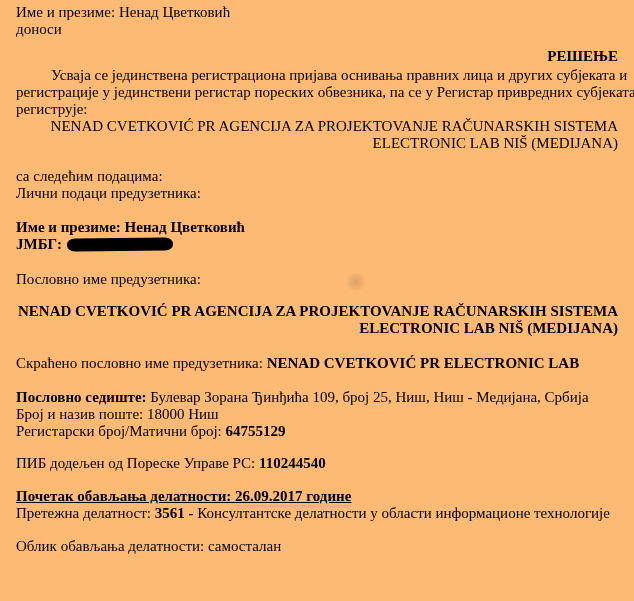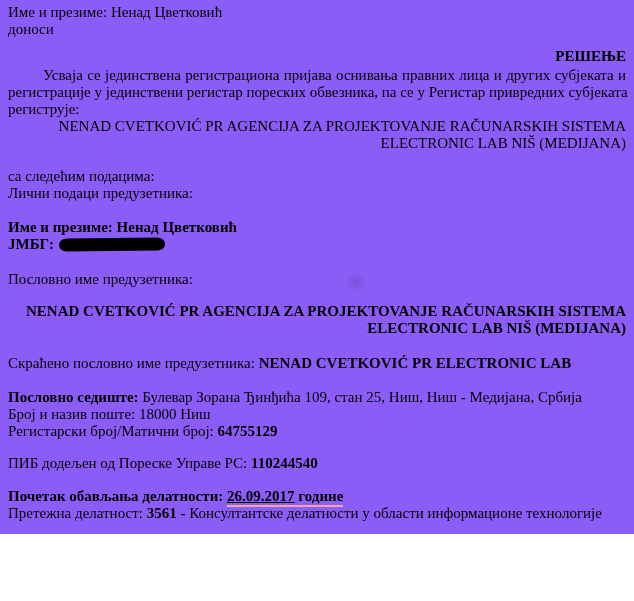--- a/index.html
+++ b/index.html
@@ -1,22 +1,22 @@
 <!DOCTYPE html>
 <html><head>
 <meta charset="utf-8">
 <style>
   html, body { margin: 0; padding: 0; background: #ffffff; }
   .page {
     position: relative;
     width: 634px;
-    height: 534px;
+    height: 601px;
     box-sizing: border-box;
-    padding: 4px 8px;
-    background: #8b5cf6;
+    padding: 4px 16px;
+    background: #fdba74;
     color: #000000;
     font-family: "Liberation Serif", serif;
     font-size: 15px;
     line-height: 17px;
     overflow: hidden;
   }
   p { margin: 0; }
   .center { text-align: right; }
   .bold { font-weight: bold; }
   .nowrap { white-space: nowrap; }
@@ -25,21 +25,21 @@
   .m-title   { margin-top: 10px; }
   .m-intro   { margin-top: 2px; }
   .m-follow  { margin-top: 16px; }
   .m-personal{ }
   .m-nameblk { margin-top: 17px; }
   .m-bizname { margin-top: 18px; }
   .m-boldco  { margin-top: 15px; }
   .m-short   { margin-top: 18px; }
   .m-seat    { margin-top: 17px; }
   .m-pib     { margin-top: 15px; }
-  .m-start   { margin-top: 16px; }
+  .m-start   { margin-top: 16px; text-decoration: underline; }
   .m-form    { margin-top: 16px; }
   .redaction {
     display: inline-block;
     width: 106px;
     height: 13px;
     background: #000;
     border-radius: 8px / 6px;
     vertical-align: -2px;
     margin-left: 5px;
     transform: rotate(-0.6deg);
@@ -81,21 +81,21 @@
 
   <div class="smudge"></div>
 
   <p class="m-bizname">Пословно име предузетника:</p>
 
   <p class="center bold nowrap m-boldco">NENAD CVETKOVIĆ PR AGENCIJA ZA PROJEKTOVANJE RAČUNARSKIH SISTEMA</p>
   <p class="center bold nowrap">ELECTRONIC LAB NIŠ (MEDIJANA)</p>
 
   <p class="m-short nowrap"><span>Скраћено пословно име предузетника: </span><span class="bold">NENAD CVETKOVIĆ PR ELECTRONIC LAB</span></p>
 
-  <p class="m-seat nowrap"><span class="bold">Пословно седиште: </span><span>Булевар Зорана Ђинђића 109, стан 25, Ниш, Ниш - Медијана, Србија</span></p>
+  <p class="m-seat nowrap"><span class="bold">Пословно седиште: </span><span>Булевар Зорана Ђинђића 109, број 25, Ниш, Ниш - Медијана, Србија</span></p>
   <p class="nowrap">Број и назив поште: 18000 Ниш</p>
   <p class="nowrap"><span>Регистарски број/Матични број: </span><span class="bold">64755129</span></p>
 
   <p class="m-pib nowrap"><span>ПИБ додељен од Пореске Управе РС: </span><span class="bold">110244540</span></p>
 
   <p class="bold m-start nowrap"><span>Почетак обављања делатности: </span><span class="date-red"><span class="date-underline">26.09.2017</span><span> године</span></span></p>
   <p class="nowrap"><span>Претежна делатност: </span><span class="bold">3561 -</span><span> Консултантске делатности у области информационе технологије</span></p>
 
   <p class="m-form nowrap">Облик обављања делатности: самосталан</p>
 

